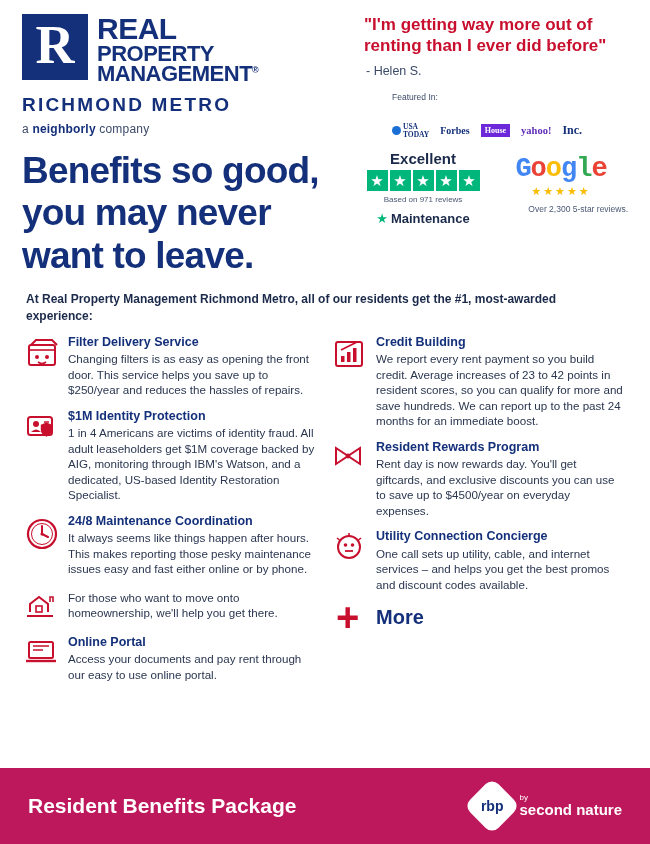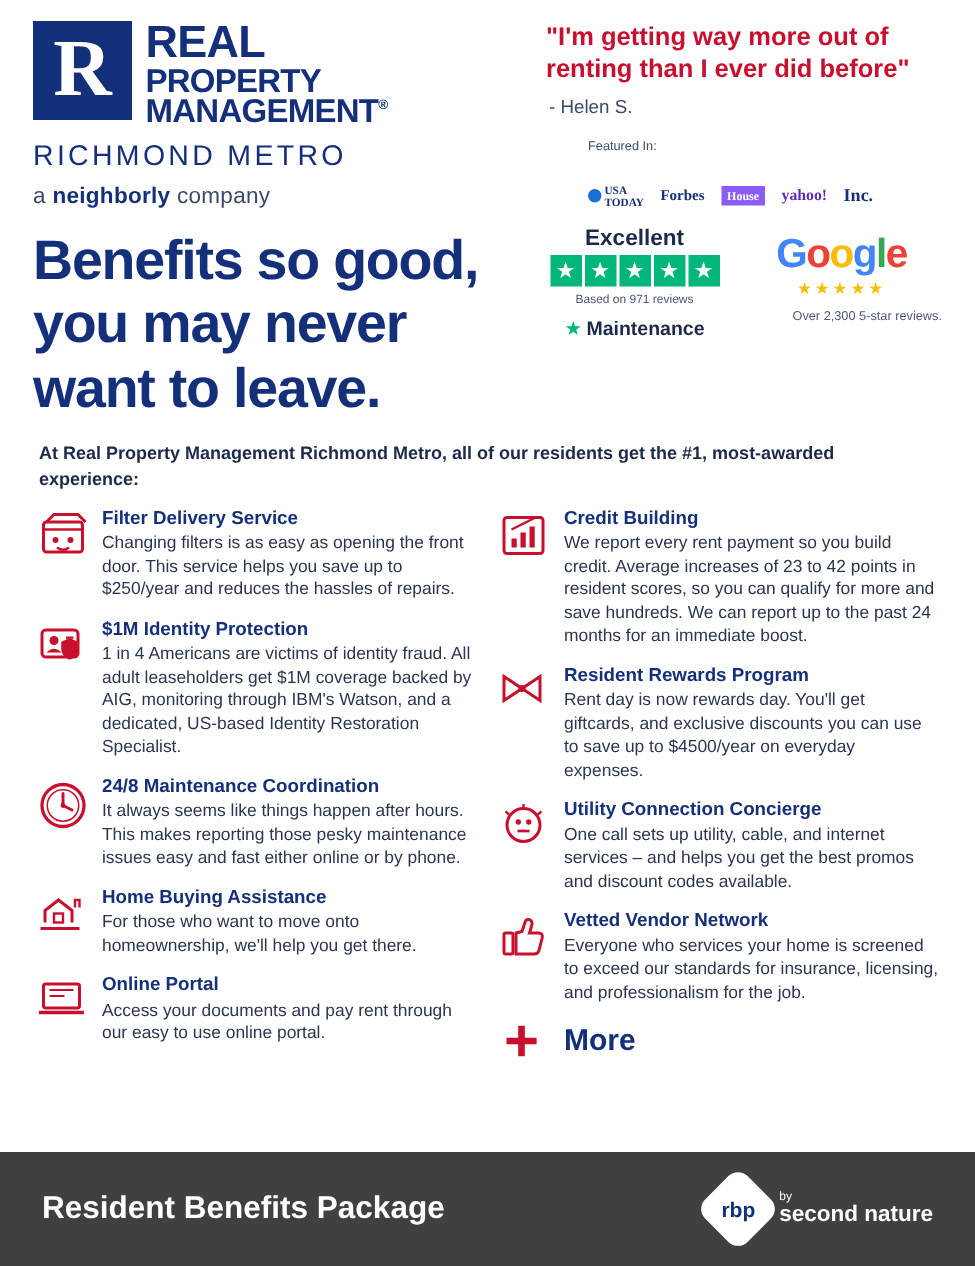--- a/index.html
+++ b/index.html
@@ -33,23 +33,23 @@
   .logo-words .l1, .logo-words .l2, .logo-words .l3 {
     color: #14307a; font-weight: bold; letter-spacing: -0.5px;
     line-height: 0.95;
   }
   .logo-words .l1 { font-size: 30px; }
   .logo-words .l2 { font-size: 22px; }
   .logo-words .l3 { font-size: 22px; position: relative; }
   .logo-words .l3 .reg { font-size: 9px; vertical-align: super; }
   .logo-sub {
     color: #14307a; font-size: 19px; letter-spacing: 2.2px;
-    margin-top: 9px; font-weight: normal;
-  }
-  .logo-sub2 { font-size: 15px; color: #3c4a68; margin-top: 6px; letter-spacing: .2px; }
+    margin-top: 9px; font-weight: bold;
+  }
+  .logo-sub2 { font-size: 12px; color: #3c4a68; margin-top: 6px; letter-spacing: .2px; }
   .logo-sub2 b { color: #14307a; }
 
   .headline {
     margin-top: 14px;
     color: #14307a;
     font-size: 37px;
     line-height: 1.14;
     font-weight: bold;
     letter-spacing: -0.8px;
   }
@@ -61,38 +61,38 @@
   }
   .quote-attr { color: #3c4a68; font-size: 12.5px; margin-top: 8px; padding-left: 4px; }
 
   .featured-label { font-size: 8.5px; color: #3c4a68; margin-top: 14px; padding-left: 30px; }
   .featured-row {
     display: flex; align-items: center; gap: 11px; margin-top: 21px; padding-left: 30px;
   }
   .feat { font-weight: bold; font-size: 10px; color: #14307a; font-family: "Liberation Serif", serif; }
   .feat.usa { display: flex; align-items: center; gap: 2px; font-size: 7.5px; line-height: 1; }
   .feat.usa .dot { width: 9px; height: 9px; border-radius: 50%; background: #1a6fd4; }
-  .feat.house { background: #8b5cf6; color: #fff; padding: 2px 4px; font-size: 8px; }
+  .feat.house { background: #6d28d9; color: #fff; padding: 2px 4px; font-size: 8px; }
   .feat.yahoo { color: #5e2bb8; font-size: 10.5px; font-weight: bold; }
   .feat.inc { font-size: 12px; }
 
   
   .reviews { display: flex; margin-top: 12px; align-items: flex-start; }
   .tp { width: 122px; text-align: center; }
   .tp-title { font-weight: bold; font-size: 15px; color: #1b2a4a; }
   .stars { display: flex; gap: 2px; justify-content: center; margin-top: 3px; }
   .star { width: 21px; height: 21px; background: #00b67a; color: #fff; font-size: 15px;
           display: flex; align-items: center; justify-content: center; line-height: 1; }
   .tp-based { font-size: 8px; color: #4a5874; margin-top: 4px; }
   .tp-brand { display: flex; align-items: center; justify-content: center; gap: 3px; margin-top: 7px; }
   .tp-brand .s { color: #00b67a; font-size: 13px; }
   .tp-brand .t { font-weight: bold; font-size: 13px; color: #1b2a4a; }
 
   .google { flex: 1; text-align: center; padding-left: 10px; padding-top: 4px; }
-  .g-word { font-size: 27px; font-weight: bold; letter-spacing: -1px; }
+  .g-word { font-size: 27px; font-weight: bold; letter-spacing: -1px; font-family: Liberation Mono, monospace; }
   .g-word .b { color: #4285f4; } .g-word .r { color: #ea4335; }
   .g-word .y { color: #fbbc05; } .g-word .g { color: #34a853; }
   .g-stars { color: #fbbc05; font-size: 11px; letter-spacing: 2px; margin-top: 1px; }
   .g-note { font-size: 8.5px; color: #4a5874; margin-top: 6px; text-align: right; }
 
   
   .intro {
     padding: 14px 26px 0 26px;
     font-size: 12px; line-height: 1.42; color: #1b2a4a; font-weight: bold;
   }
@@ -105,21 +105,21 @@
   .b-body { flex: 1; }
   .b-title { color: #14307a; font-weight: bold; font-size: 12.5px; line-height: 1.15; }
   .b-text { font-size: 11.6px; line-height: 1.34; color: #2a3650; margin-top: 2px; }
   .more-row { display: flex; align-items: center; margin-top: 2px; }
   .more-row .plus { width: 44px; flex: 0 0 44px; text-align: left; color: #c8102e;
                     font-size: 40px; line-height: .7; font-weight: bold; padding-left: 4px; }
   .more-label { color: #14307a; font-weight: bold; font-size: 20px; }
 
   
   .footer {
-    height: 76px; background: #404040; display: flex; align-items: center;
+    height: 76px; background: #be185d; display: flex; align-items: center;
     justify-content: space-between; padding: 0 28px; gap: 34px;
   }
   .footer-title { color: #fff; font-size: 21px; font-weight: bold; }
   .rbp { display: flex; align-items: center; gap: 7px; }
   .rbp-badge {
     width: 40px; height: 40px; background: #fff; color: #14307a;
     display: flex; align-items: center; justify-content: center;
     font-weight: bold; font-size: 14px;
     border-radius: 9px; transform: rotate(45deg);
   }
@@ -260,21 +260,20 @@
       <div class="benefit">
         <div class="b-icon">
           <svg width="40" height="30" viewBox="0 0 40 30">
             <path d="M6 22 v-8 l9 -7 l9 7 v8" fill="none" stroke="#c8102e" stroke-width="2"></path>
             <rect x="12" y="16" width="6" height="6" fill="none" stroke="#c8102e" stroke-width="1.6"></rect>
             <path d="M3 26 h26" stroke="#c8102e" stroke-width="2"></path>
             <path d="M26 12 v-5 h3 v5" fill="none" stroke="#c8102e" stroke-width="1.6"></path>
           </svg>
         </div>
         <div class="b-body">
-          <div class="b-title">Home Buying Assistance</div>
           <div class="b-text">For those who want to move onto homeownership, we'll help you get there.</div>
         </div>
       </div>
 
       <div class="benefit">
         <div class="b-icon">
           <svg width="40" height="30" viewBox="0 0 40 30">
             <rect x="5" y="5" width="24" height="16" rx="1.5" fill="none" stroke="#c8102e" stroke-width="2"></rect>
             <path d="M9 9 h16 M9 13 h10" stroke="#c8102e" stroke-width="1.4"></path>
             <path d="M2 24 h30" stroke="#c8102e" stroke-width="2.4"></path>
@@ -328,32 +327,20 @@
             <path d="M13 20 h8" stroke="#c8102e" stroke-width="1.8"></path>
             <path d="M17 2 v3 M29 7 l-2.5 2 M5 7 l2.5 2" stroke="#c8102e" stroke-width="1.6"></path>
           </svg>
         </div>
         <div class="b-body">
           <div class="b-title">Utility Connection Concierge</div>
           <div class="b-text">One call sets up utility, cable, and internet services – and helps you get the best promos and discount codes available.</div>
         </div>
       </div>
 
-      <div class="benefit">
-        <div class="b-icon">
-          <svg width="40" height="34" viewBox="0 0 40 34">
-            <path d="M12 14 v14 h12 q3 0 3.5 -3 l2 -8 q0.5 -3 -2.5 -3 h-6 l1.5 -5 q0.8 -4 -2.5 -4 q-1.5 0 -2 2 l-2 6 z" fill="none" stroke="#c8102e" stroke-width="2"></path>
-            <rect x="4" y="14" width="6" height="14" rx="1.2" fill="none" stroke="#c8102e" stroke-width="2"></rect>
-          </svg>
-        </div>
-        <div class="b-body">
-          <div class="b-title">Vetted Vendor Network</div>
-          <div class="b-text">Everyone who services your home is screened to exceed our standards for insurance, licensing, and professionalism for the job.</div>
-        </div>
-      </div>
 
       <div class="more-row">
         <div class="plus">+</div>
         <div class="more-label">More</div>
       </div>
     </div>
   </div>
 
   <div class="footer">
     <div class="footer-title">Resident Benefits Package</div>

